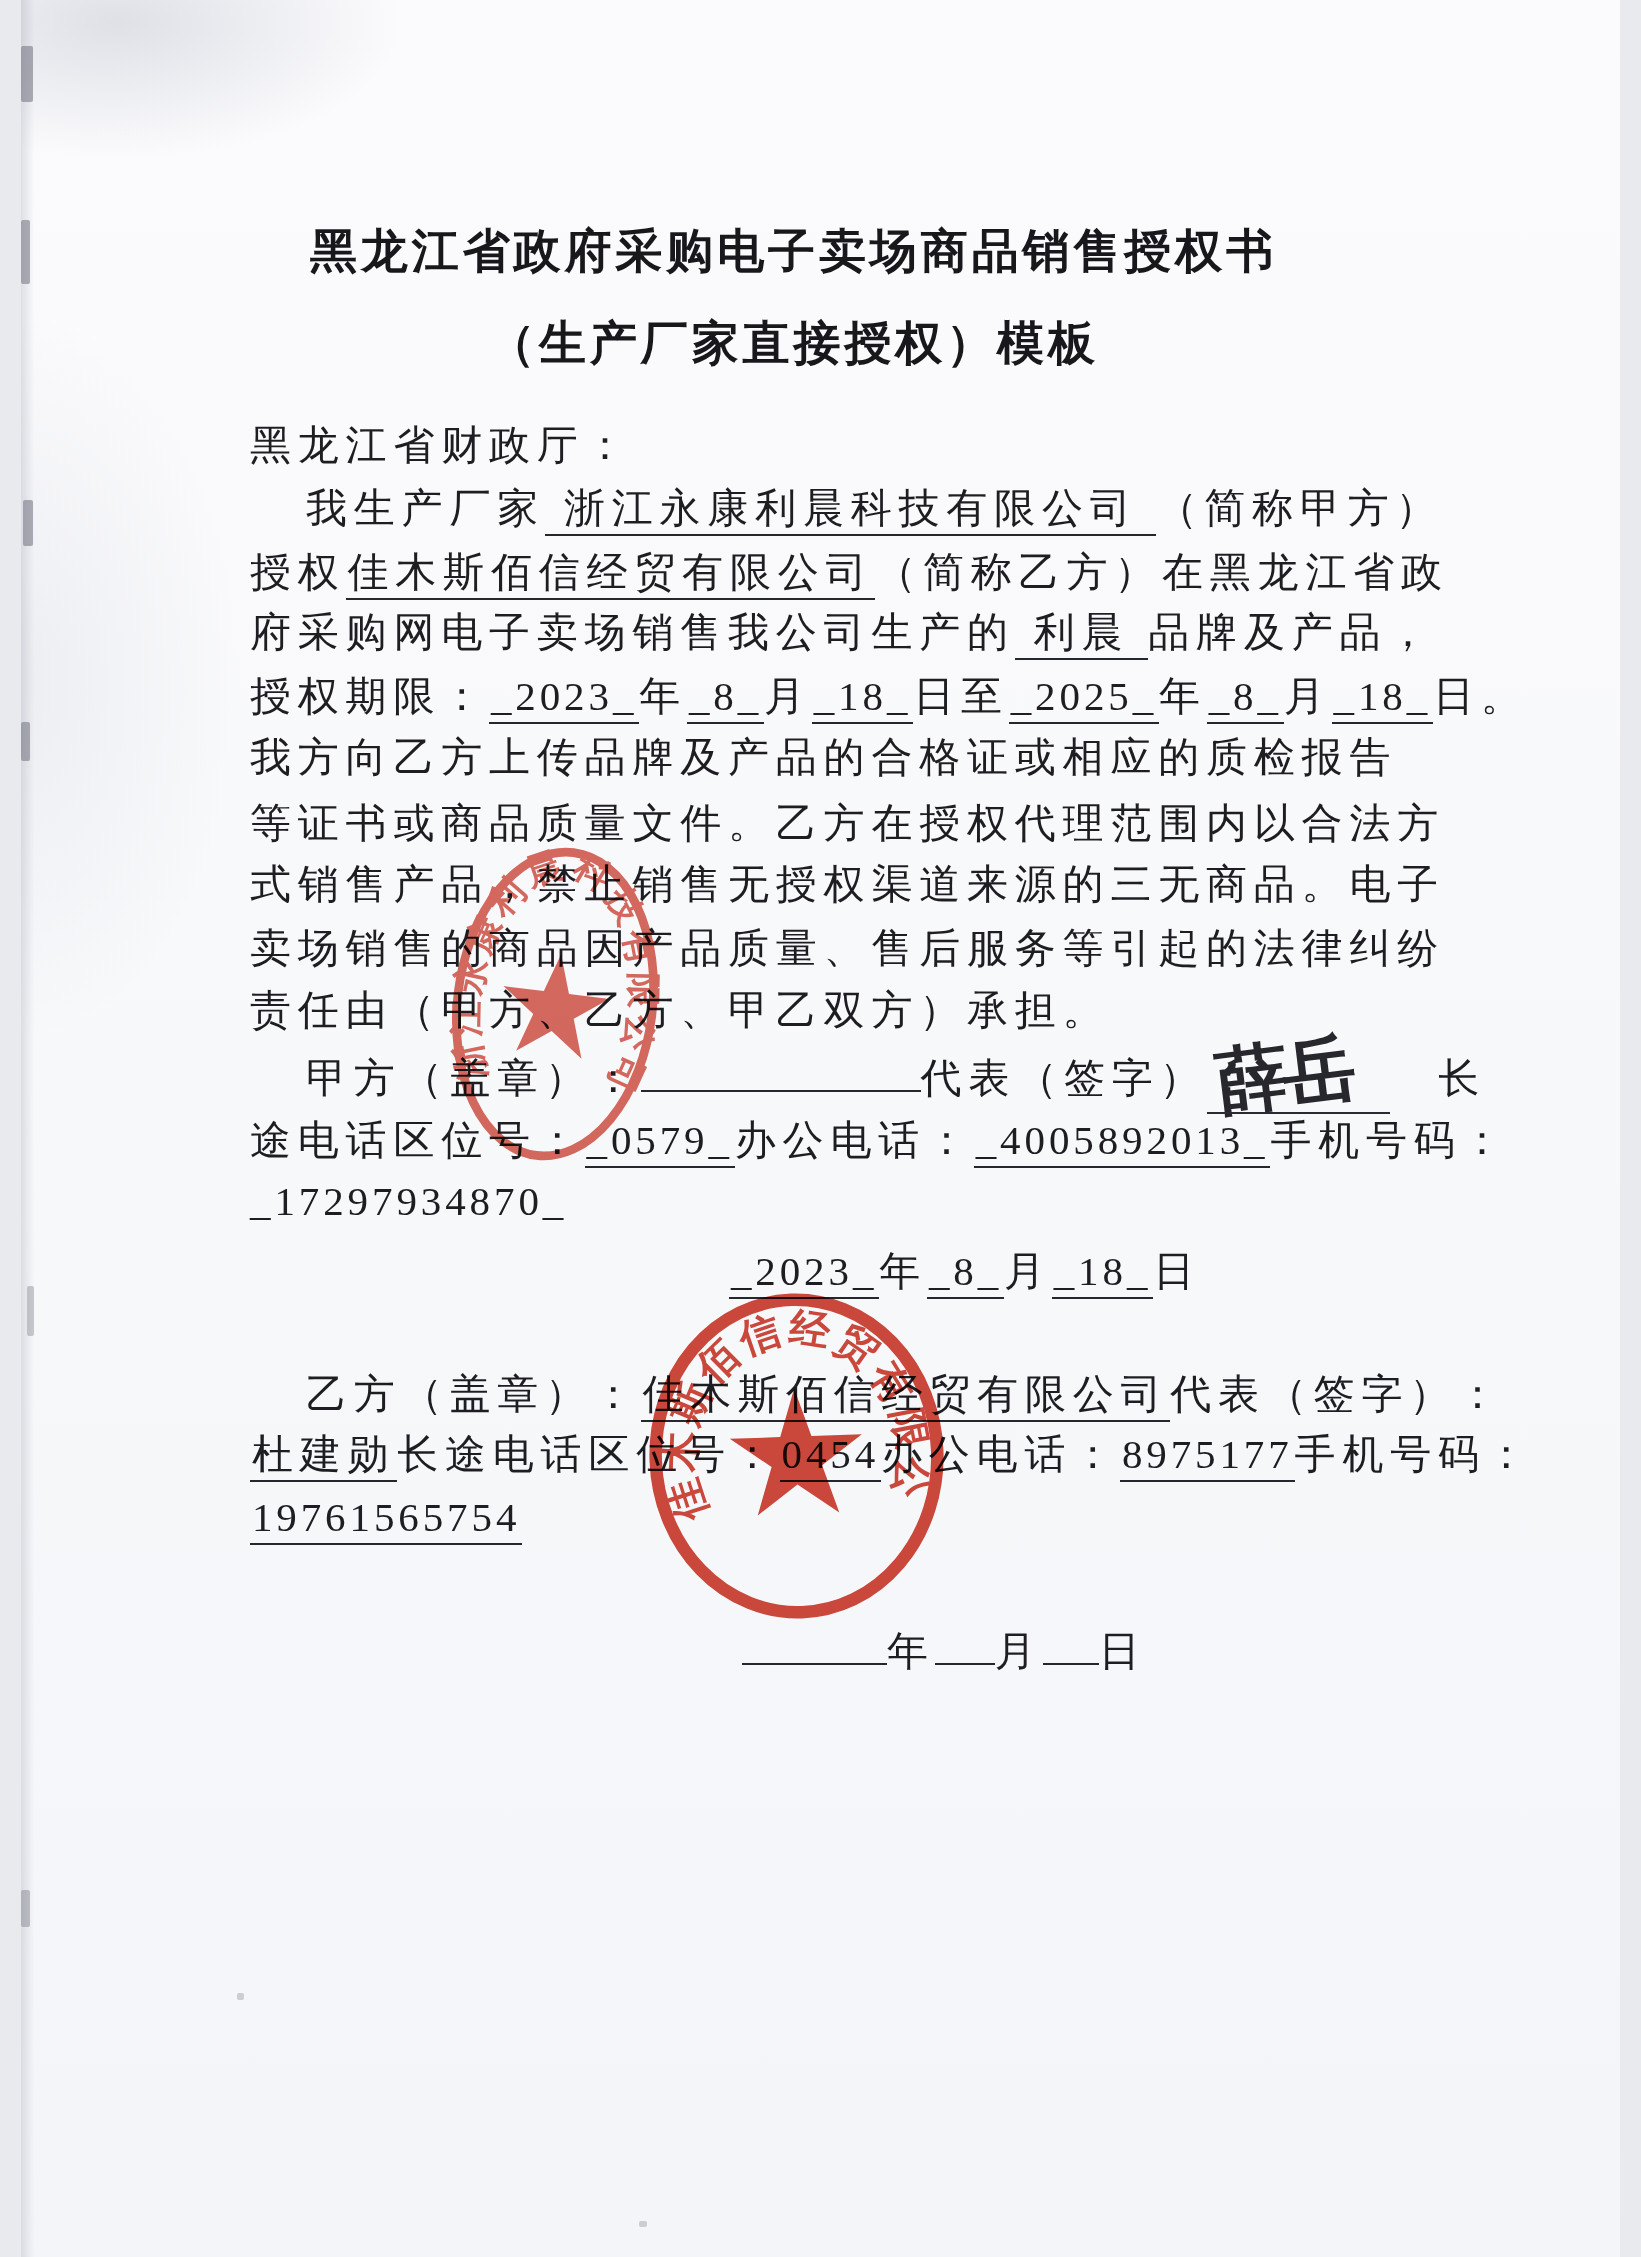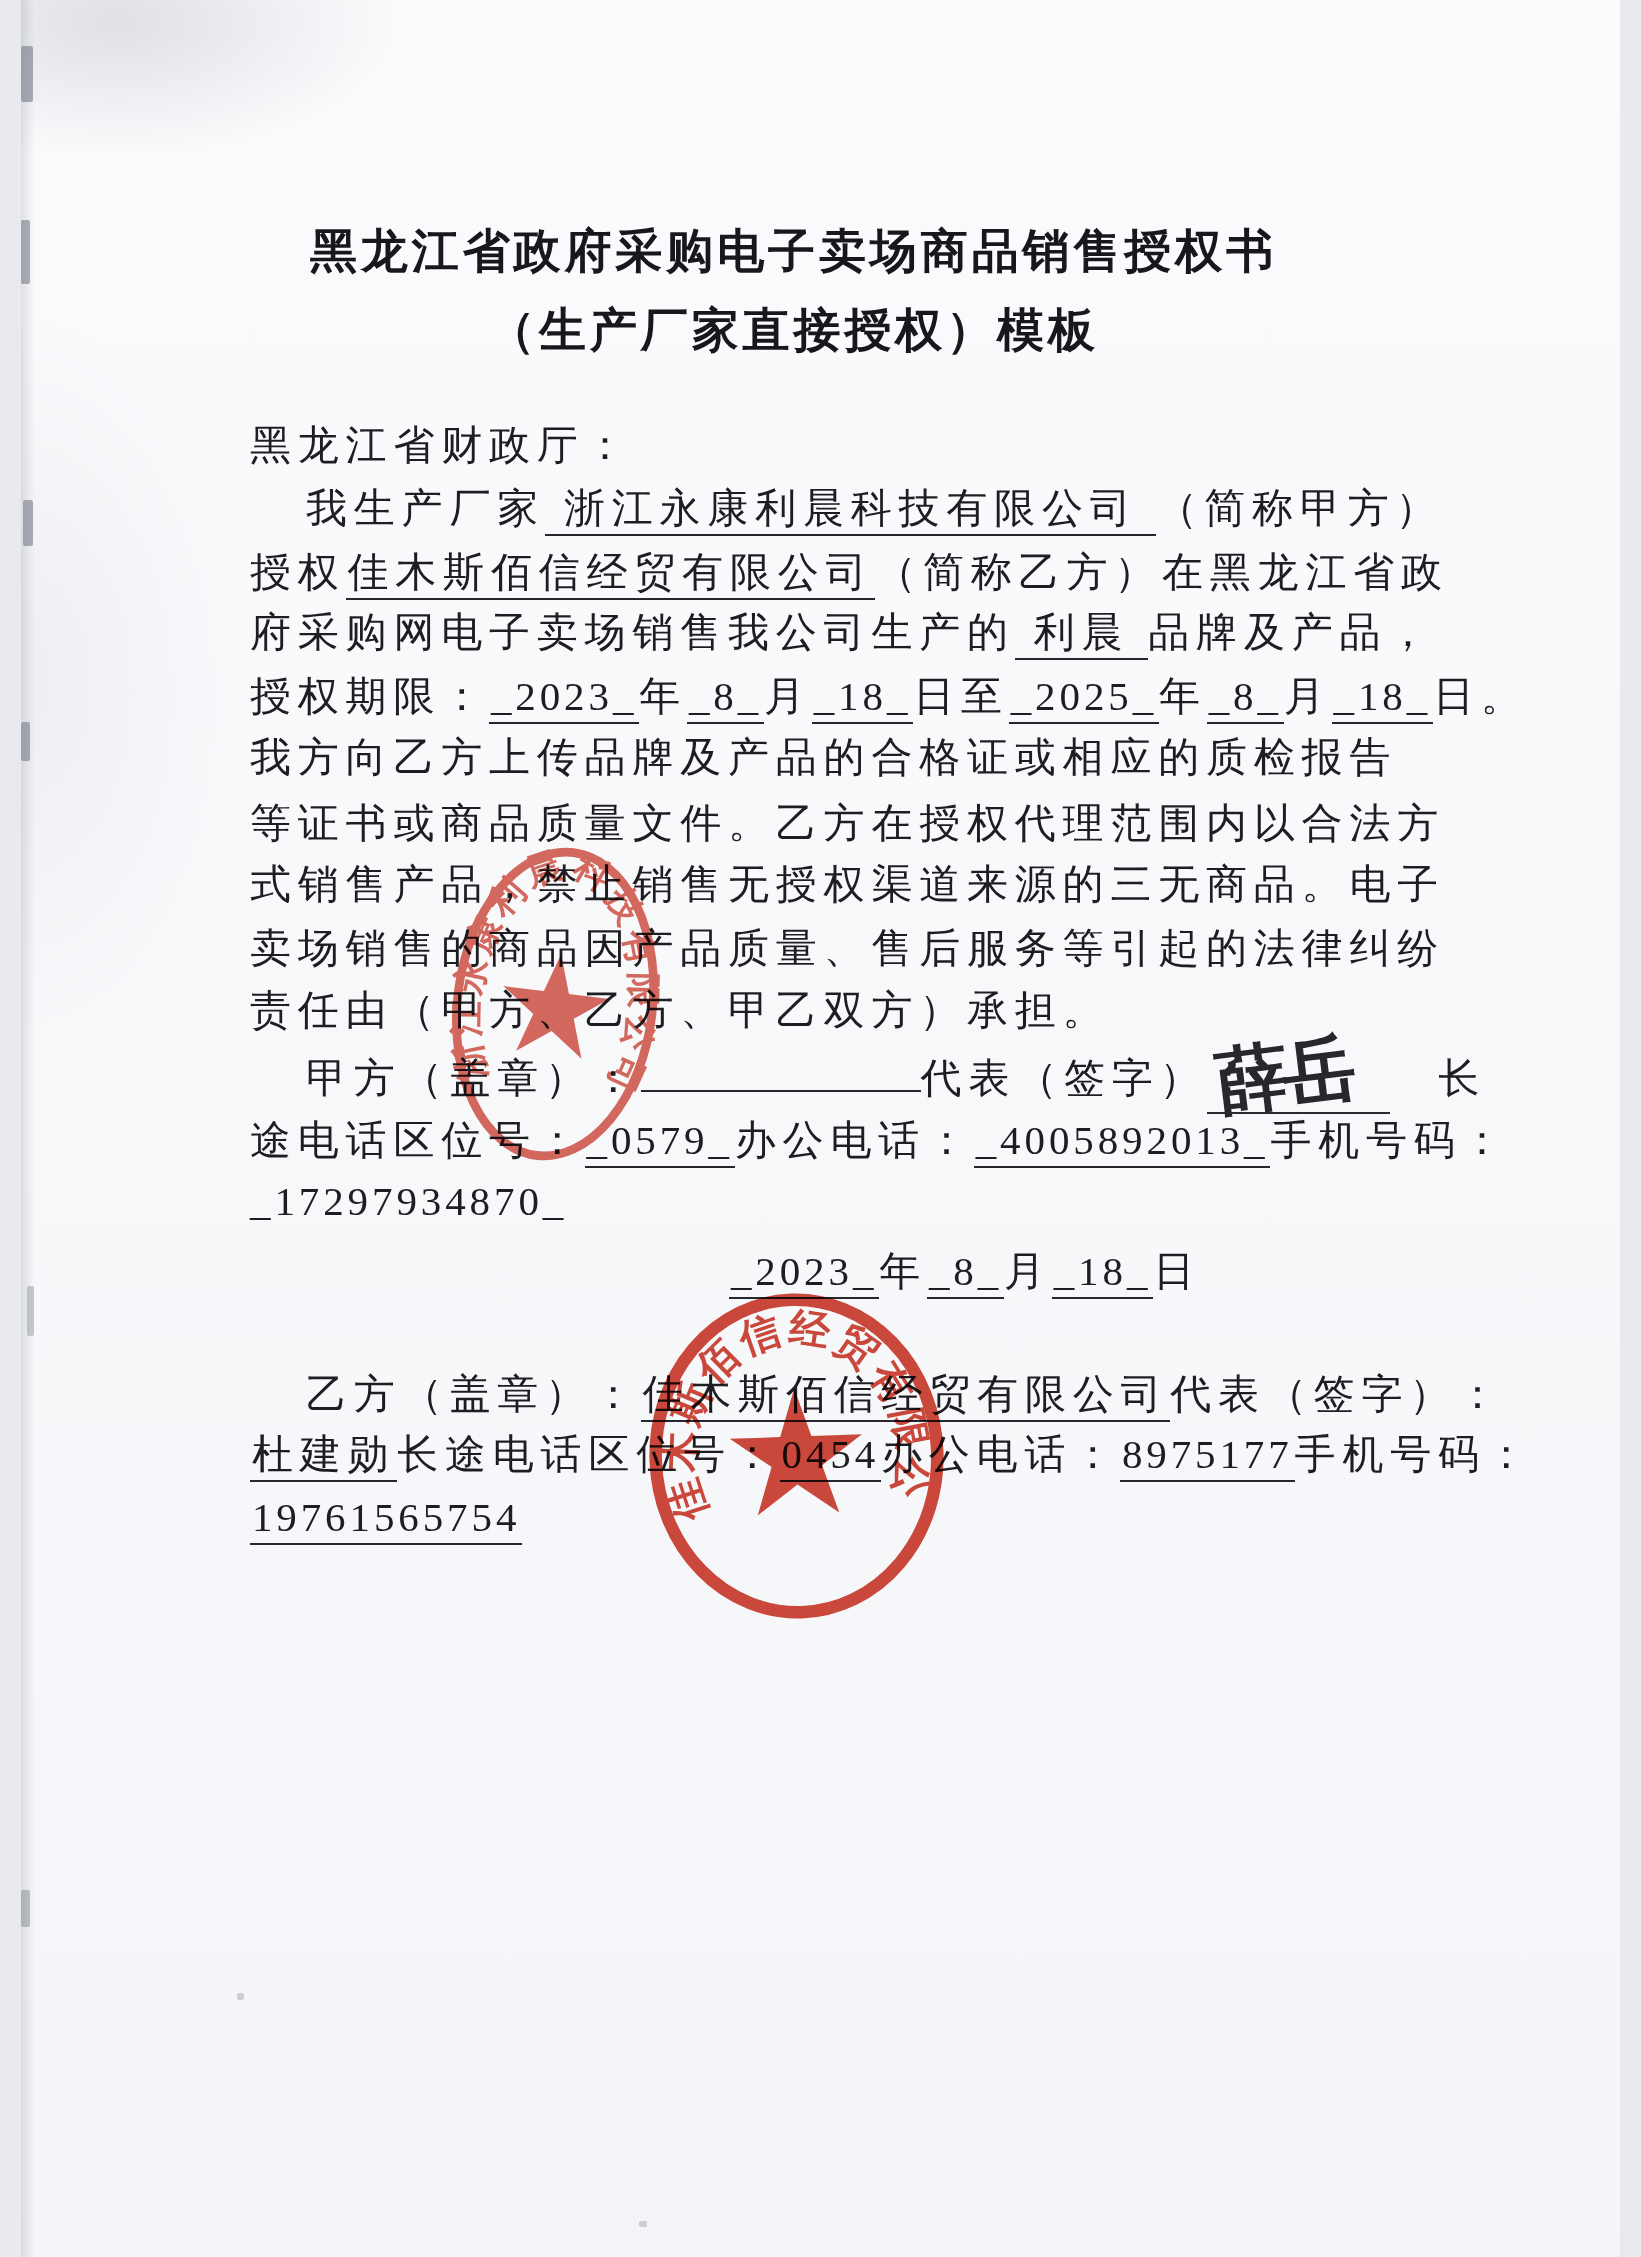--- a/index.html
+++ b/index.html
@@ -16,21 +16,21 @@
       linear-gradient(180deg,#fbfbfd 0%,#f7f8fa 55%,#f4f5f8 100%);
     font-family:"Liberation Serif","DejaVu Serif",serif;
   }
   .artifact{position:absolute;background:#6d707e;border-radius:1.9px;opacity:.55;}
   .title-block{
     position:absolute;left:222px;top:220px;width:1101px;
     text-align:center;
     font-family:"Liberation Sans","DejaVu Sans",sans-serif;
     font-weight:700;font-size:47px;letter-spacing:3.9px;color:#17171c;
   }
-  .title-block .t2{margin-top:16px;}
+  .title-block .t2{margin-top:29px;}
   .line{
     position:absolute;left:229px;
     font-size:41px;letter-spacing:6.8px;white-space:nowrap;color:#1d1d22;
     line-height:52px;
   }
   .indent{left:285px;}
   .u{border-bottom:2.9px solid #26262e;padding:0 1.9px 2.9px 1.9px;}
   .blank{display:inline-block;border-bottom:2.9px solid #26262e;height:39px;vertical-align:baseline;}
   .num{letter-spacing:3.9px;margin-top:16px;}
   .stamp{position:absolute;mix-blend-mode:multiply;}
@@ -86,20 +86,21 @@
   <div class="line" style="top:1175px"><span class="num">_17297934870_</span></div>
 
   <div class="line" style="top:1245px;left:708px"><span class="u num">_2023_</span><span>年</span><span class="u num">_8_</span><span>月</span><span class="u num">_18_</span><span>日</span></div>
 
   <div class="line indent" style="top:1368px"><span>乙方（盖章）：</span><span class="u">佳木斯佰信经贸有限公司</span><span>代表（签字）：</span></div>
 
   <div class="line" style="top:1428px"><span class="u">杜建勋</span><span>长途电话区位号：</span><span class="u num">0454</span><span>办公电话：</span><span class="u num">8975177</span><span>手机号码：</span></div>
 
   <div class="line" style="top:1491px"><span class="u num">19761565754</span></div>
 
+  <div class="line" style="top:1624px;left:721px"><span class="blank" style="width:145px"></span><span>年</span><span class="blank" style="width:60px"></span><span>月</span><span class="blank" style="width:56px"></span><span>日</span></div>
 
   <div class="signature">薛岳</div>
   <div class="sig-underline"></div>
 
   <svg class="stamp s1" width="232" height="336" viewBox="0 0 240 348">
     <defs>
       <path id="s1arc" d="M 60.2 258.9 A 78 132 0 1 1 179.8 258.9" fill="none"></path>
     </defs>
     <ellipse cx="120" cy="174" rx="101" ry="158" fill="none" stroke-width="9" stroke="#d0493b"></ellipse>
     <polygon points="120,122 133.1,162 175.2,162.1 141.1,186.9 154.1,226.9 120,202.2 85.9,226.9 98.9,186.9 64.8,162.1 106.9,162" fill="#d0493b"></polygon>

